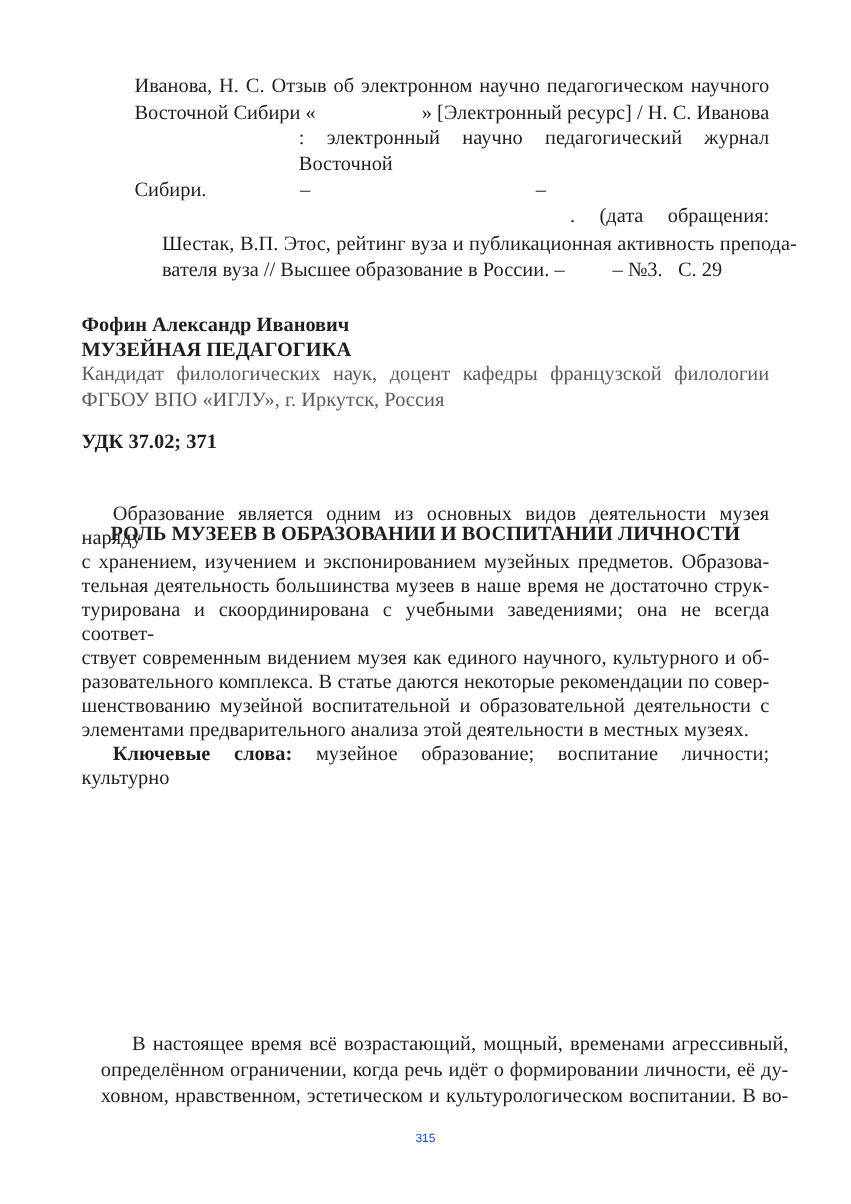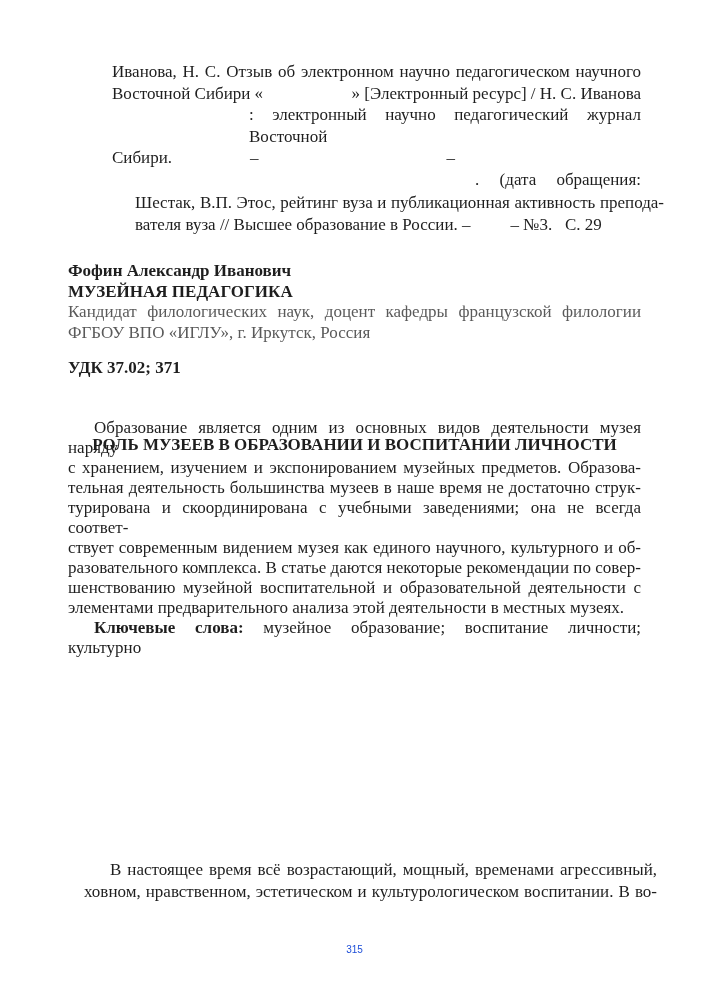--- a/index.html
+++ b/index.html
@@ -101,18 +101,19 @@
     <div class="line just">разовательного комплекса. В статье даются некоторые рекомендации по совер-</div>
     <div class="line just">шенствованию музейной воспитательной и образовательной деятельности с</div>
     <div class="line">элементами предварительного анализа этой деятельности в местных музеях.</div>
     <div class="line just indent">
       <span class="bold">Ключевые слова:</span><span> музейное образование; воспитание личности; культурно</span>
     </div>
   </div>
 
   <div class="block" id="body-para">
     <div class="line just indent">В настоящее время всё возрастающий, мощный, временами  агрессивный,</div>
+    <div class="line just">определённом ограничении, когда речь идёт о формировании личности, её ду-</div>
     <div class="line just">ховном, нравственном, эстетическом и культурологическом воспитании. В во-</div>
   </div>
 
   <div class="block pagenum" id="page-number">315</div>
 
 </div>
 
 </body></html>

